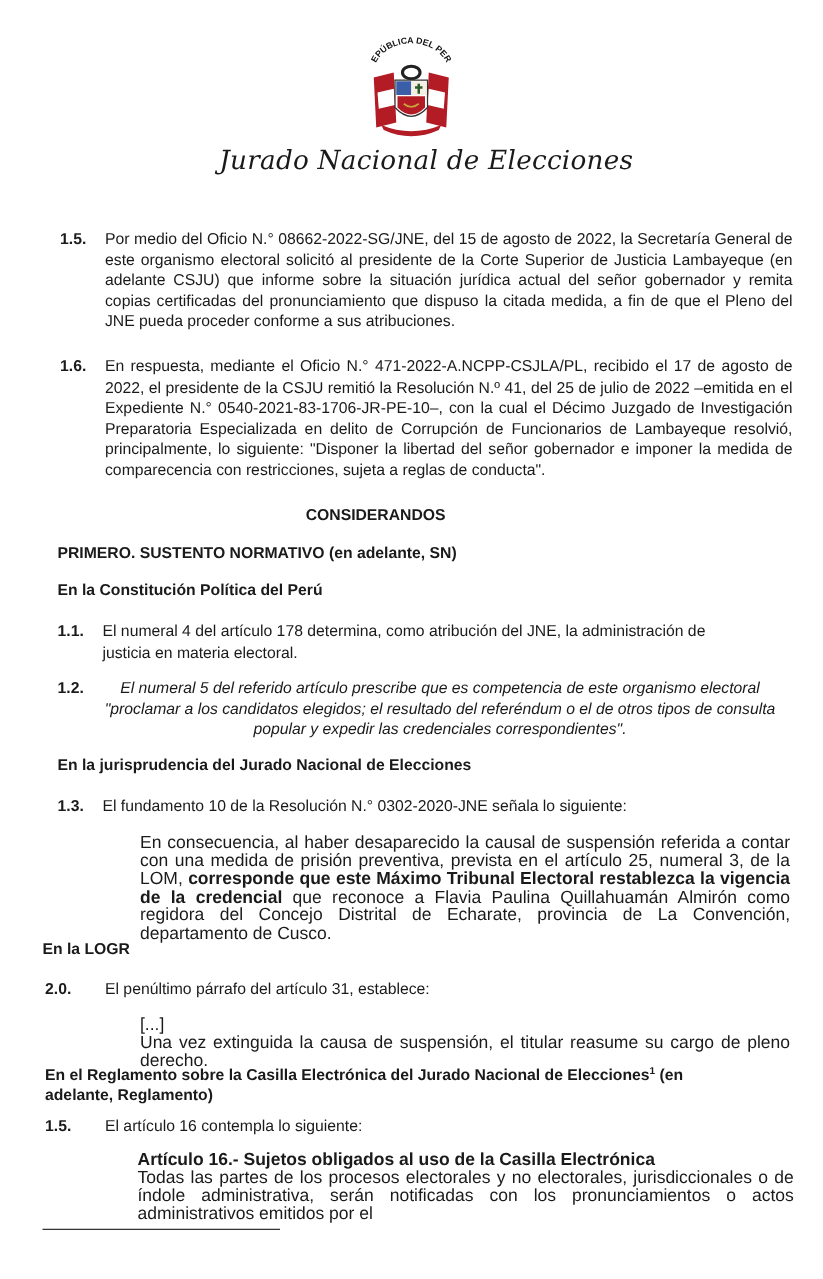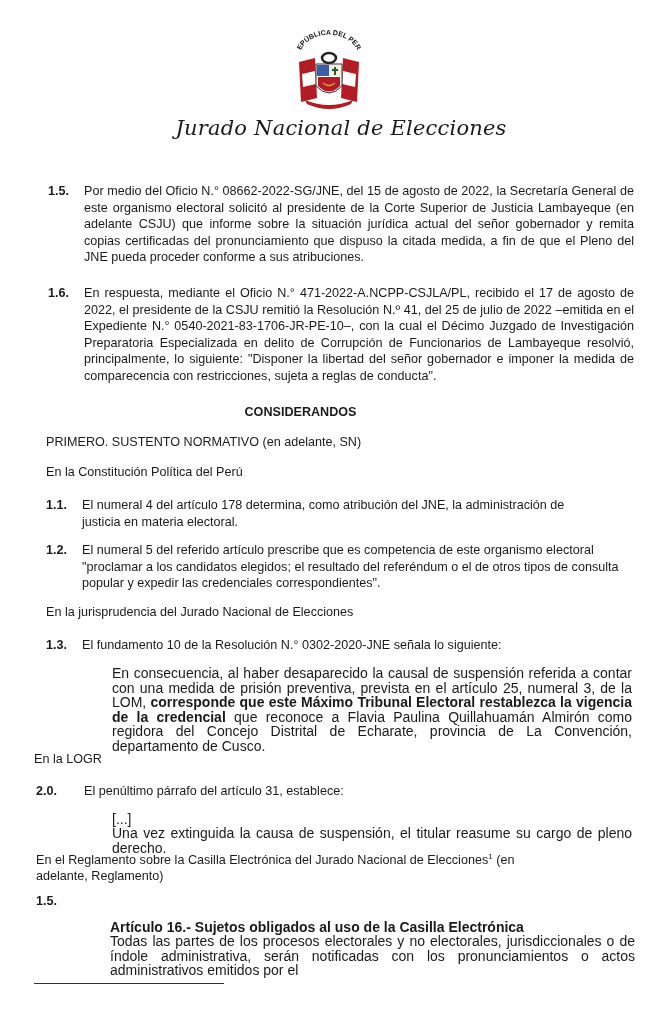--- a/index.html
+++ b/index.html
@@ -5,21 +5,21 @@
   html, body { margin: 0; padding: 0; background: #ffffff; }
   body { width: 658px; height: 1023px; overflow: hidden; position: relative; font-family: "Liberation Sans", sans-serif; color: #1a1a1a; }
   .page { position: absolute; inset: 0; background: #fff; }
   .header { position: absolute; top: 28px; left: 0; width: 658px; text-align: center; }
   .crest { display: block; margin: 0 auto; width: 76px; height: 84px; }
   .inst { font-family: "DejaVu Serif", serif; font-style: italic; font-size: 21px; letter-spacing: 0.2px; margin-top: 4px; line-height: 24px; padding-left: 24px; }
   .resol { font-family: "DejaVu Serif", serif; font-style: italic; font-size: 18px; margin-top: 4px; line-height: 22px; letter-spacing: 0.5px; }
   .para { position: absolute; font-size: 12.6px; line-height: 16.6px; text-align: justify; }
   .num { position: absolute; font-weight: bold; font-size: 12.6px; line-height: 16.6px; }
   .center-h { position: absolute; left: 0; width: 601px; text-align: center; font-weight: bold; font-size: 12.6px; }
-  .h { position: absolute; font-weight: normal; font-size: 12.6px; line-height: 16px; }
+  .h { position: absolute; font-weight: bold; font-size: 12.6px; line-height: 16px; }
   .quote { position: absolute; font-size: 14px; line-height: 14.6px; text-align: justify; }
   i { font-style: italic; }
   .footline { position: absolute; left: 34px; top: 983px; height: 1px; width: 190px; background: #333; }
   .footnote { position: absolute; left: 34px; top: 992px; font-size: 8.6px; line-height: 11px; letter-spacing: -0.2px; }
   sup { font-size: 8px; vertical-align: super; line-height: 0; }
 </style>
 </head>
 <body>
 
 <div class="page">
@@ -57,39 +57,40 @@
   <div class="center-h" style="top:405px;">CONSIDERANDOS</div>
 
   <div class="h" style="left:46px; top:434px;">PRIMERO. SUSTENTO NORMATIVO (en adelante, SN)</div>
 
   <div class="h" style="left:46px; top:464px;">En la Constitución Política del Perú</div>
 
   <div class="num" style="left:46px; top:497px;">1.1.</div>
   <div class="para" style="left:82px; top:497px; width:520px; text-align:left;">El numeral 4 del artículo 178 determina, como atribución del JNE, la administración de justicia en materia electoral.</div>
 
   <div class="num" style="left:46px; top:542px;">1.2.</div>
-  <div class="para" style="left:82px; top:542px; width:540px; text-align:left;">El numeral 5 del referido artículo prescribe que es competencia de este organismo electoral "proclamar a los candidatos elegidos; el resultado del referéndum o el de otros tipos de consulta popular y expedir las credenciales correspondientes".</div>
+  <div class="para" style="left:82px; top:542px; width:540px; text-align:center;font-style:italic;">El numeral 5 del referido artículo prescribe que es competencia de este organismo electoral "proclamar a los candidatos elegidos; el resultado del referéndum o el de otros tipos de consulta popular y expedir las credenciales correspondientes".</div>
 
   <div class="h" style="left:46px; top:604px;">En la jurisprudencia del Jurado Nacional de Elecciones</div>
 
   <div class="num" style="left:46px; top:637px;">1.3.</div>
   <div class="para" style="left:82px; top:637px; width:540px; text-align:left;">El fundamento 10 de la Resolución N.° 0302-2020-JNE señala lo siguiente:</div>
 
   <div class="quote" style="left:112px; top:666px; width:520px;"><span>En consecuencia, al haber desaparecido la causal de suspensión referida a contar con una medida de prisión preventiva, prevista en el artículo 25, numeral 3, de la LOM, </span><b>corresponde que este Máximo Tribunal Electoral restablezca la vigencia de la credencial</b><span> que reconoce a Flavia Paulina Quillahuamán Almirón como regidora del Concejo Distrital de Echarate, provincia de La Convención, departamento de Cusco.</span></div>
 
   <div class="h" style="left:34px; top:751px;">En la LOGR</div>
 
   <div class="num" style="left:36px; top:783px;">2.0.</div>
   <div class="para" style="left:84px; top:783px; width:520px; text-align:left;">El penúltimo párrafo del artículo 31, establece:</div>
 
   <div class="quote" style="left:112px; top:812px; width:520px;">[...]</div>
   <div class="quote" style="left:112px; top:826px; width:520px;">Una vez extinguida la causa de suspensión, el titular reasume su cargo de pleno derecho.</div>
 
   <div class="h" style="left:36px; top:852px; width:590px; line-height:16px;"><span>En el Reglamento sobre la Casilla Electrónica del Jurado Nacional de Elecciones</span><sup>1</sup><span> (en</span><br><span>adelante, Reglamento)</span></div>
 
   <div class="num" style="left:36px; top:893px;">1.5.</div>
+  <div class="para" style="left:84px; top:893px; width:520px; text-align:left;">El artículo 16 contempla lo siguiente:</div>
 
   <div class="quote" style="left:110px; top:920px; width:525px; font-weight:bold;">Artículo 16.- Sujetos obligados al uso de la Casilla Electrónica</div>
   <div class="quote" style="left:110px; top:934px; width:525px;">Todas las partes de los procesos electorales y no electorales, jurisdiccionales o de índole administrativa, serán notificadas con los pronunciamientos o actos administrativos emitidos por el</div>
 
   <div class="footline"></div>
 
 </div>
 
 </body></html>

